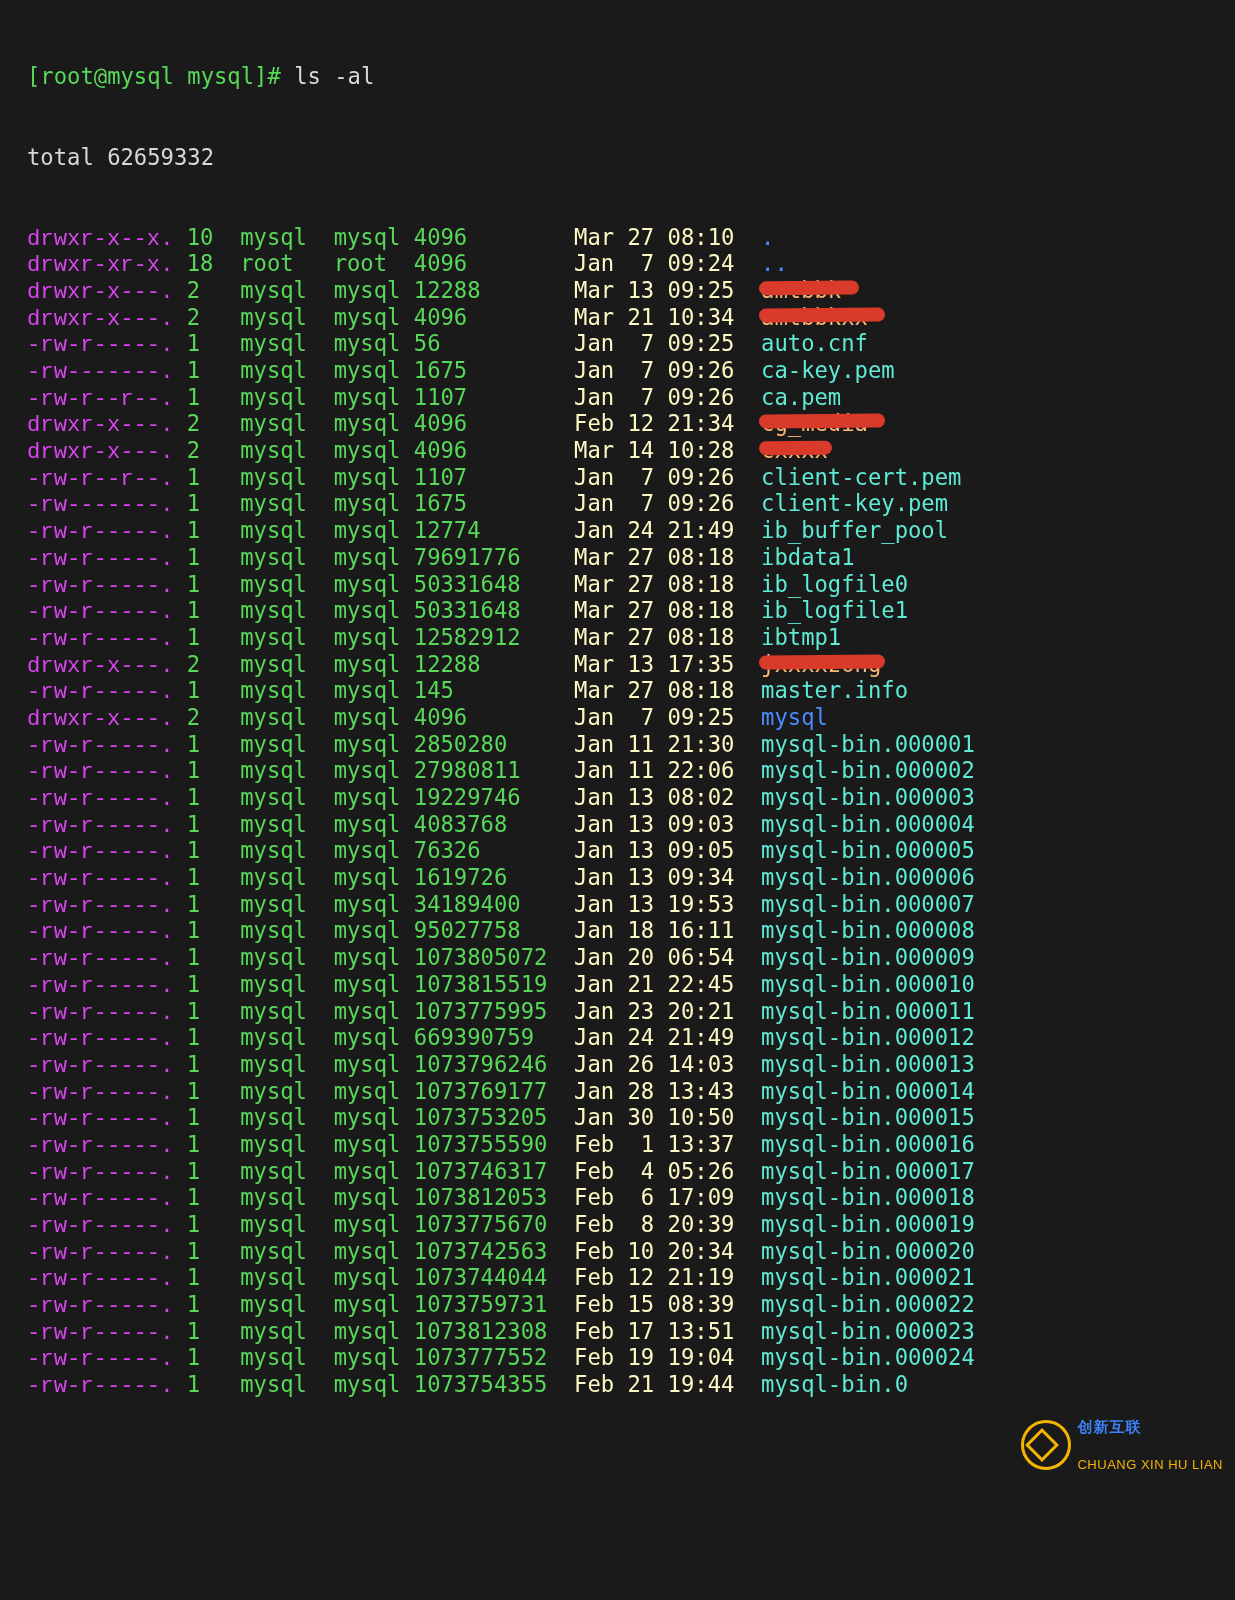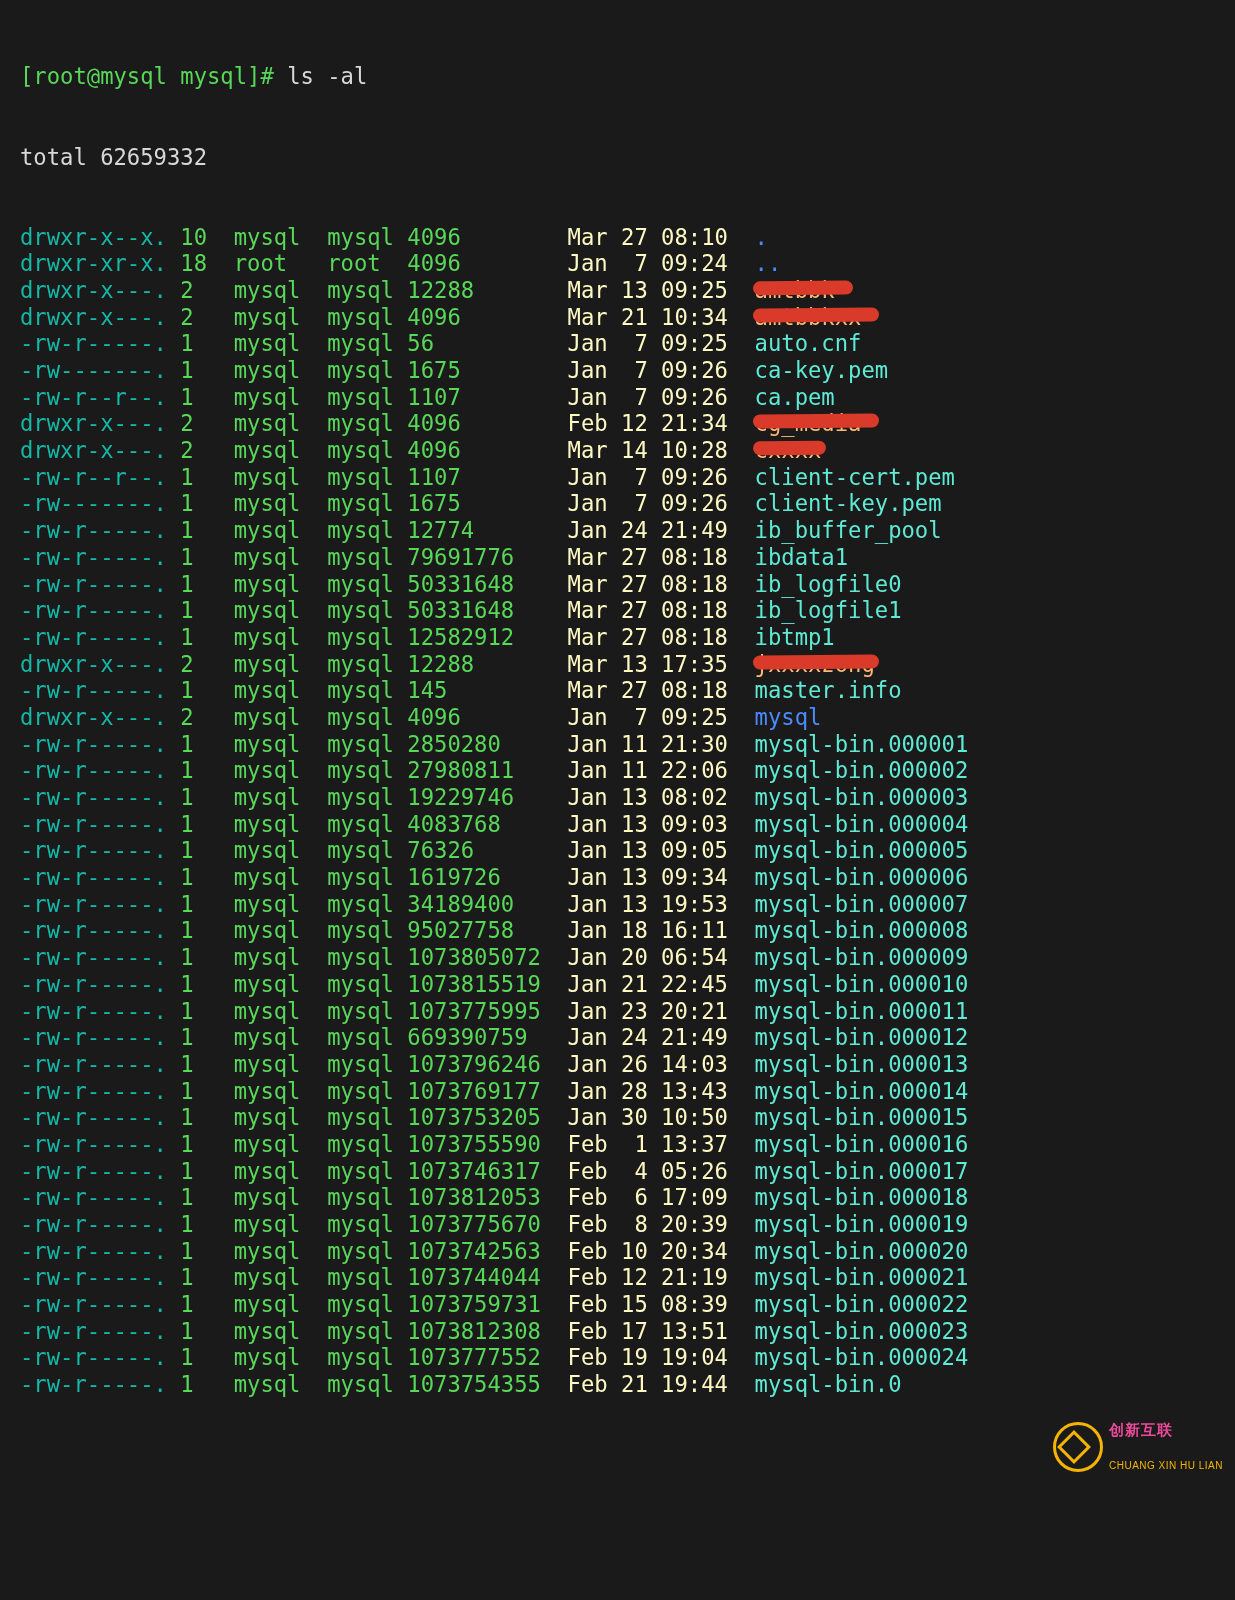--- a/index.html
+++ b/index.html
@@ -8,30 +8,30 @@
     background:#1a1a1a;
     width:1235px;
     height:1600px;
     overflow:hidden;
   }
   .terminal{
     font-family:"Menlo","Consolas","DejaVu Sans Mono",monospace;
     font-size:22.2px;
     line-height:26.7px;
     color:#58d858;
-    padding:10px 12px 0 20px;
+    padding:10px 12px 0 27px;
     white-space:pre;
     letter-spacing:0px;
     position:relative;
   }
   .prompt-host{color:#58d858;}
   .cmd{color:#d8d8d8;}
   .total{color:#d8d8d8;}
   .row{display:block;height:26.7px;}
-  .perm{color:#14b8a6;display:inline-block;width:12ch;}
+  .perm{color:#d946ef;display:inline-block;width:12ch;font-family:Liberation Mono, monospace;}
   .links{color:#58d858;display:inline-block;width:3ch;text-align:left;}
   .owner{color:#58d858;display:inline-block;width:6ch;}
   .grp{color:#58d858;display:inline-block;width:6ch;}
   .size{color:#58d858;display:inline-block;width:11ch;}
   .date{color:#fef9c3;display:inline-block;width:13ch;}
   .fname{display:inline-block;}
   .fname.plain{color:#5eead4;}
   .fname.dir{color:#4a8cff;}
   .fname.redact{color:#fdba74;position:relative;}
   .fname.redact::after{
@@ -64,22 +64,22 @@
   .wm-inner{
     width:18px;height:18px;border:3px solid #f5b400;background:#1a1a1a;
     transform:rotate(45deg);
     position:relative;
     left:-4px;
   }
   .wm-text{
     display:flex;flex-direction:column;line-height:1.05;
     font-family:"Microsoft YaHei","PingFang SC",sans-serif;
   }
-  .wm-text .cn{color:#ec4899;font-size:15px;font-weight:700;letter-spacing:1px;}
-  .wm-text .en{color:#f5b400;font-size:10px;letter-spacing:0.5px;margin-top:24px;}
+  .wm-text .cn{color:#3b82f6;font-size:15px;font-weight:700;letter-spacing:1px;}
+  .wm-text .en{color:#f5b400;font-size:13px;letter-spacing:0.5px;margin-top:24px;}
 </style>
 </head>
 <body>
 
 <div class="terminal">
   <span class="row"><span class="prompt-host">[root@mysql mysql]# </span><span class="cmd">ls -al</span></span>
   <span class="row total">total 62659332</span>
   <div id="listing"><span class="row"><span class="perm">drwxr-x--x.</span><span class="links">10</span><span class="sp"> </span><span class="owner">mysql</span><span class="sp"> </span><span class="grp">mysql</span><span class="size">4096</span><span class="sp"> </span><span class="date">Mar 27 08:10</span><span class="sp"> </span><span class="fname dir">.</span></span><span class="row"><span class="perm">drwxr-xr-x.</span><span class="links">18</span><span class="sp"> </span><span class="owner">root </span><span class="sp"> </span><span class="grp">root </span><span class="size">4096</span><span class="sp"> </span><span class="date">Jan  7 09:24</span><span class="sp"> </span><span class="fname dir">..</span></span><span class="row"><span class="perm">drwxr-x---.</span><span class="links">2</span><span class="sp"> </span><span class="owner">mysql</span><span class="sp"> </span><span class="grp">mysql</span><span class="size">12288</span><span class="sp"> </span><span class="date">Mar 13 09:25</span><span class="sp"> </span><span class="fname redact">amtbbk </span></span><span class="row"><span class="perm">drwxr-x---.</span><span class="links">2</span><span class="sp"> </span><span class="owner">mysql</span><span class="sp"> </span><span class="grp">mysql</span><span class="size">4096</span><span class="sp"> </span><span class="date">Mar 21 10:34</span><span class="sp"> </span><span class="fname redact">amtbbkxx </span></span><span class="row"><span class="perm">-rw-r-----.</span><span class="links">1</span><span class="sp"> </span><span class="owner">mysql</span><span class="sp"> </span><span class="grp">mysql</span><span class="size">56</span><span class="sp"> </span><span class="date">Jan  7 09:25</span><span class="sp"> </span><span class="fname plain">auto.cnf</span></span><span class="row"><span class="perm">-rw-------.</span><span class="links">1</span><span class="sp"> </span><span class="owner">mysql</span><span class="sp"> </span><span class="grp">mysql</span><span class="size">1675</span><span class="sp"> </span><span class="date">Jan  7 09:26</span><span class="sp"> </span><span class="fname plain">ca-key.pem</span></span><span class="row"><span class="perm">-rw-r--r--.</span><span class="links">1</span><span class="sp"> </span><span class="owner">mysql</span><span class="sp"> </span><span class="grp">mysql</span><span class="size">1107</span><span class="sp"> </span><span class="date">Jan  7 09:26</span><span class="sp"> </span><span class="fname plain">ca.pem</span></span><span class="row"><span class="perm">drwxr-x---.</span><span class="links">2</span><span class="sp"> </span><span class="owner">mysql</span><span class="sp"> </span><span class="grp">mysql</span><span class="size">4096</span><span class="sp"> </span><span class="date">Feb 12 21:34</span><span class="sp"> </span><span class="fname redact">cg_media </span></span><span class="row"><span class="perm">drwxr-x---.</span><span class="links">2</span><span class="sp"> </span><span class="owner">mysql</span><span class="sp"> </span><span class="grp">mysql</span><span class="size">4096</span><span class="sp"> </span><span class="date">Mar 14 10:28</span><span class="sp"> </span><span class="fname redact">cxxxx</span></span><span class="row"><span class="perm">-rw-r--r--.</span><span class="links">1</span><span class="sp"> </span><span class="owner">mysql</span><span class="sp"> </span><span class="grp">mysql</span><span class="size">1107</span><span class="sp"> </span><span class="date">Jan  7 09:26</span><span class="sp"> </span><span class="fname plain">client-cert.pem</span></span><span class="row"><span class="perm">-rw-------.</span><span class="links">1</span><span class="sp"> </span><span class="owner">mysql</span><span class="sp"> </span><span class="grp">mysql</span><span class="size">1675</span><span class="sp"> </span><span class="date">Jan  7 09:26</span><span class="sp"> </span><span class="fname plain">client-key.pem</span></span><span class="row"><span class="perm">-rw-r-----.</span><span class="links">1</span><span class="sp"> </span><span class="owner">mysql</span><span class="sp"> </span><span class="grp">mysql</span><span class="size">12774</span><span class="sp"> </span><span class="date">Jan 24 21:49</span><span class="sp"> </span><span class="fname plain">ib_buffer_pool</span></span><span class="row"><span class="perm">-rw-r-----.</span><span class="links">1</span><span class="sp"> </span><span class="owner">mysql</span><span class="sp"> </span><span class="grp">mysql</span><span class="size">79691776</span><span class="sp"> </span><span class="date">Mar 27 08:18</span><span class="sp"> </span><span class="fname plain">ibdata1</span></span><span class="row"><span class="perm">-rw-r-----.</span><span class="links">1</span><span class="sp"> </span><span class="owner">mysql</span><span class="sp"> </span><span class="grp">mysql</span><span class="size">50331648</span><span class="sp"> </span><span class="date">Mar 27 08:18</span><span class="sp"> </span><span class="fname plain">ib_logfile0</span></span><span class="row"><span class="perm">-rw-r-----.</span><span class="links">1</span><span class="sp"> </span><span class="owner">mysql</span><span class="sp"> </span><span class="grp">mysql</span><span class="size">50331648</span><span class="sp"> </span><span class="date">Mar 27 08:18</span><span class="sp"> </span><span class="fname plain">ib_logfile1</span></span><span class="row"><span class="perm">-rw-r-----.</span><span class="links">1</span><span class="sp"> </span><span class="owner">mysql</span><span class="sp"> </span><span class="grp">mysql</span><span class="size">12582912</span><span class="sp"> </span><span class="date">Mar 27 08:18</span><span class="sp"> </span><span class="fname plain">ibtmp1</span></span><span class="row"><span class="perm">drwxr-x---.</span><span class="links">2</span><span class="sp"> </span><span class="owner">mysql</span><span class="sp"> </span><span class="grp">mysql</span><span class="size">12288</span><span class="sp"> </span><span class="date">Mar 13 17:35</span><span class="sp"> </span><span class="fname redact">jxxxxzong</span></span><span class="row"><span class="perm">-rw-r-----.</span><span class="links">1</span><span class="sp"> </span><span class="owner">mysql</span><span class="sp"> </span><span class="grp">mysql</span><span class="size">145</span><span class="sp"> </span><span class="date">Mar 27 08:18</span><span class="sp"> </span><span class="fname plain">master.info</span></span><span class="row"><span class="perm">drwxr-x---.</span><span class="links">2</span><span class="sp"> </span><span class="owner">mysql</span><span class="sp"> </span><span class="grp">mysql</span><span class="size">4096</span><span class="sp"> </span><span class="date">Jan  7 09:25</span><span class="sp"> </span><span class="fname dir">mysql</span></span><span class="row"><span class="perm">-rw-r-----.</span><span class="links">1</span><span class="sp"> </span><span class="owner">mysql</span><span class="sp"> </span><span class="grp">mysql</span><span class="size">2850280</span><span class="sp"> </span><span class="date">Jan 11 21:30</span><span class="sp"> </span><span class="fname plain">mysql-bin.000001</span></span><span class="row"><span class="perm">-rw-r-----.</span><span class="links">1</span><span class="sp"> </span><span class="owner">mysql</span><span class="sp"> </span><span class="grp">mysql</span><span class="size">27980811</span><span class="sp"> </span><span class="date">Jan 11 22:06</span><span class="sp"> </span><span class="fname plain">mysql-bin.000002</span></span><span class="row"><span class="perm">-rw-r-----.</span><span class="links">1</span><span class="sp"> </span><span class="owner">mysql</span><span class="sp"> </span><span class="grp">mysql</span><span class="size">19229746</span><span class="sp"> </span><span class="date">Jan 13 08:02</span><span class="sp"> </span><span class="fname plain">mysql-bin.000003</span></span><span class="row"><span class="perm">-rw-r-----.</span><span class="links">1</span><span class="sp"> </span><span class="owner">mysql</span><span class="sp"> </span><span class="grp">mysql</span><span class="size">4083768</span><span class="sp"> </span><span class="date">Jan 13 09:03</span><span class="sp"> </span><span class="fname plain">mysql-bin.000004</span></span><span class="row"><span class="perm">-rw-r-----.</span><span class="links">1</span><span class="sp"> </span><span class="owner">mysql</span><span class="sp"> </span><span class="grp">mysql</span><span class="size">76326</span><span class="sp"> </span><span class="date">Jan 13 09:05</span><span class="sp"> </span><span class="fname plain">mysql-bin.000005</span></span><span class="row"><span class="perm">-rw-r-----.</span><span class="links">1</span><span class="sp"> </span><span class="owner">mysql</span><span class="sp"> </span><span class="grp">mysql</span><span class="size">1619726</span><span class="sp"> </span><span class="date">Jan 13 09:34</span><span class="sp"> </span><span class="fname plain">mysql-bin.000006</span></span><span class="row"><span class="perm">-rw-r-----.</span><span class="links">1</span><span class="sp"> </span><span class="owner">mysql</span><span class="sp"> </span><span class="grp">mysql</span><span class="size">34189400</span><span class="sp"> </span><span class="date">Jan 13 19:53</span><span class="sp"> </span><span class="fname plain">mysql-bin.000007</span></span><span class="row"><span class="perm">-rw-r-----.</span><span class="links">1</span><span class="sp"> </span><span class="owner">mysql</span><span class="sp"> </span><span class="grp">mysql</span><span class="size">95027758</span><span class="sp"> </span><span class="date">Jan 18 16:11</span><span class="sp"> </span><span class="fname plain">mysql-bin.000008</span></span><span class="row"><span class="perm">-rw-r-----.</span><span class="links">1</span><span class="sp"> </span><span class="owner">mysql</span><span class="sp"> </span><span class="grp">mysql</span><span class="size">1073805072</span><span class="sp"> </span><span class="date">Jan 20 06:54</span><span class="sp"> </span><span class="fname plain">mysql-bin.000009</span></span><span class="row"><span class="perm">-rw-r-----.</span><span class="links">1</span><span class="sp"> </span><span class="owner">mysql</span><span class="sp"> </span><span class="grp">mysql</span><span class="size">1073815519</span><span class="sp"> </span><span class="date">Jan 21 22:45</span><span class="sp"> </span><span class="fname plain">mysql-bin.000010</span></span><span class="row"><span class="perm">-rw-r-----.</span><span class="links">1</span><span class="sp"> </span><span class="owner">mysql</span><span class="sp"> </span><span class="grp">mysql</span><span class="size">1073775995</span><span class="sp"> </span><span class="date">Jan 23 20:21</span><span class="sp"> </span><span class="fname plain">mysql-bin.000011</span></span><span class="row"><span class="perm">-rw-r-----.</span><span class="links">1</span><span class="sp"> </span><span class="owner">mysql</span><span class="sp"> </span><span class="grp">mysql</span><span class="size">669390759</span><span class="sp"> </span><span class="date">Jan 24 21:49</span><span class="sp"> </span><span class="fname plain">mysql-bin.000012</span></span><span class="row"><span class="perm">-rw-r-----.</span><span class="links">1</span><span class="sp"> </span><span class="owner">mysql</span><span class="sp"> </span><span class="grp">mysql</span><span class="size">1073796246</span><span class="sp"> </span><span class="date">Jan 26 14:03</span><span class="sp"> </span><span class="fname plain">mysql-bin.000013</span></span><span class="row"><span class="perm">-rw-r-----.</span><span class="links">1</span><span class="sp"> </span><span class="owner">mysql</span><span class="sp"> </span><span class="grp">mysql</span><span class="size">1073769177</span><span class="sp"> </span><span class="date">Jan 28 13:43</span><span class="sp"> </span><span class="fname plain">mysql-bin.000014</span></span><span class="row"><span class="perm">-rw-r-----.</span><span class="links">1</span><span class="sp"> </span><span class="owner">mysql</span><span class="sp"> </span><span class="grp">mysql</span><span class="size">1073753205</span><span class="sp"> </span><span class="date">Jan 30 10:50</span><span class="sp"> </span><span class="fname plain">mysql-bin.000015</span></span><span class="row"><span class="perm">-rw-r-----.</span><span class="links">1</span><span class="sp"> </span><span class="owner">mysql</span><span class="sp"> </span><span class="grp">mysql</span><span class="size">1073755590</span><span class="sp"> </span><span class="date">Feb  1 13:37</span><span class="sp"> </span><span class="fname plain">mysql-bin.000016</span></span><span class="row"><span class="perm">-rw-r-----.</span><span class="links">1</span><span class="sp"> </span><span class="owner">mysql</span><span class="sp"> </span><span class="grp">mysql</span><span class="size">1073746317</span><span class="sp"> </span><span class="date">Feb  4 05:26</span><span class="sp"> </span><span class="fname plain">mysql-bin.000017</span></span><span class="row"><span class="perm">-rw-r-----.</span><span class="links">1</span><span class="sp"> </span><span class="owner">mysql</span><span class="sp"> </span><span class="grp">mysql</span><span class="size">1073812053</span><span class="sp"> </span><span class="date">Feb  6 17:09</span><span class="sp"> </span><span class="fname plain">mysql-bin.000018</span></span><span class="row"><span class="perm">-rw-r-----.</span><span class="links">1</span><span class="sp"> </span><span class="owner">mysql</span><span class="sp"> </span><span class="grp">mysql</span><span class="size">1073775670</span><span class="sp"> </span><span class="date">Feb  8 20:39</span><span class="sp"> </span><span class="fname plain">mysql-bin.000019</span></span><span class="row"><span class="perm">-rw-r-----.</span><span class="links">1</span><span class="sp"> </span><span class="owner">mysql</span><span class="sp"> </span><span class="grp">mysql</span><span class="size">1073742563</span><span class="sp"> </span><span class="date">Feb 10 20:34</span><span class="sp"> </span><span class="fname plain">mysql-bin.000020</span></span><span class="row"><span class="perm">-rw-r-----.</span><span class="links">1</span><span class="sp"> </span><span class="owner">mysql</span><span class="sp"> </span><span class="grp">mysql</span><span class="size">1073744044</span><span class="sp"> </span><span class="date">Feb 12 21:19</span><span class="sp"> </span><span class="fname plain">mysql-bin.000021</span></span><span class="row"><span class="perm">-rw-r-----.</span><span class="links">1</span><span class="sp"> </span><span class="owner">mysql</span><span class="sp"> </span><span class="grp">mysql</span><span class="size">1073759731</span><span class="sp"> </span><span class="date">Feb 15 08:39</span><span class="sp"> </span><span class="fname plain">mysql-bin.000022</span></span><span class="row"><span class="perm">-rw-r-----.</span><span class="links">1</span><span class="sp"> </span><span class="owner">mysql</span><span class="sp"> </span><span class="grp">mysql</span><span class="size">1073812308</span><span class="sp"> </span><span class="date">Feb 17 13:51</span><span class="sp"> </span><span class="fname plain">mysql-bin.000023</span></span><span class="row"><span class="perm">-rw-r-----.</span><span class="links">1</span><span class="sp"> </span><span class="owner">mysql</span><span class="sp"> </span><span class="grp">mysql</span><span class="size">1073777552</span><span class="sp"> </span><span class="date">Feb 19 19:04</span><span class="sp"> </span><span class="fname plain">mysql-bin.000024</span></span><span class="row"><span class="perm">-rw-r-----.</span><span class="links">1</span><span class="sp"> </span><span class="owner">mysql</span><span class="sp"> </span><span class="grp">mysql</span><span class="size">1073754355</span><span class="sp"> </span><span class="date">Feb 21 19:44</span><span class="sp"> </span><span class="fname plain">mysql-bin.0</span></span></div>
 
   <div class="watermark">

